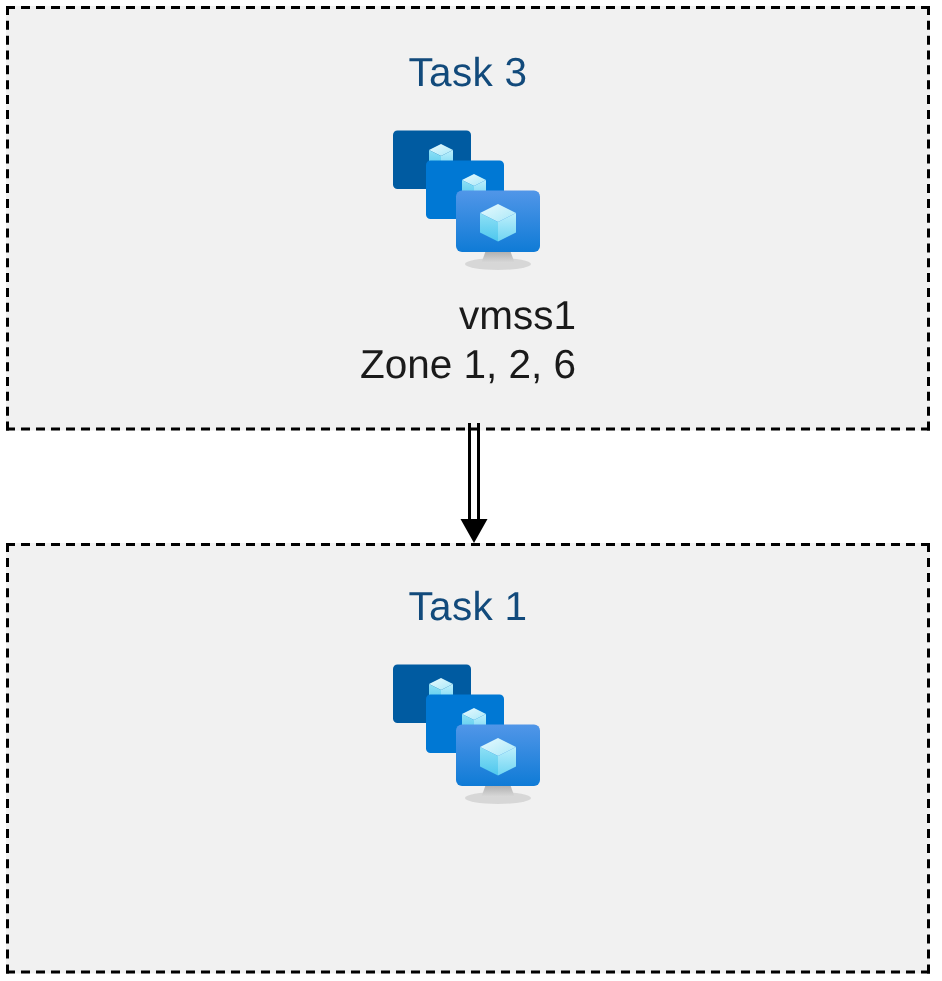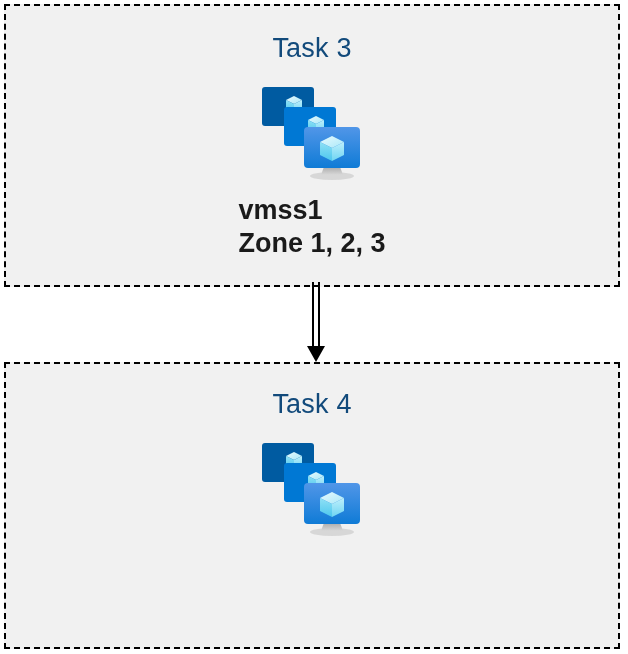--- a/index.html
+++ b/index.html
@@ -64,22 +64,22 @@
     white-space: nowrap;
   }
   #box-task3 .task-title { margin-top: 28px; }
   #box-task4 .task-title { margin-top: 26px; }
 
   
   .caption {
     color: #1a1a1a;
     font-size: 27px;
     line-height: 1.22;
-    font-weight: 700;
-    text-align: left;
+    font-weight: 400;
+    text-align: right;
     white-space: nowrap;
   }
   #box-task3 .caption-block { margin-top: 8px; }
   #box-task4 .caption-block { margin-top: 24px; }
 
   
   .vmss-icon {
     margin-top: 18px;
     width: 112px;
     height: 104px;
@@ -151,38 +151,38 @@
         <rect x="48" y="45" rx="4" ry="4" width="56" height="41" fill="url(#g-front-3)"></rect>
         <g>
           <polygon points="64,60 76,54 88,60 76,66" fill="url(#g-cubetopA-3)"></polygon>
           <polygon points="64,60 76,66 76,79 64,73" fill="url(#g-cubeleftA-3)"></polygon>
           <polygon points="88,60 88,73 76,79 76,66" fill="url(#g-cuberightA-3)"></polygon>
         </g>
       </svg>
 
       <div class="caption-block">
         <div class="caption">vmss1</div>
-        <div class="caption">Zone 1, 2, 3</div>
+        <div class="caption">Zone 1, 2, 6</div>
       </div>
 
     </div>
   </div>
 
   <svg id="connector-arrow" viewBox="0 0 40 82">
 
     <rect x="16" y="0" width="2" height="66" fill="#000000"></rect>
     <rect x="22" y="0" width="2" height="66" fill="#000000"></rect>
 
     <polygon points="11,64 29,64 20,80" fill="#000000"></polygon>
   </svg>
 
   <div class="task-box" id="box-task4">
     <div class="box-inner">
 
-      <div class="task-title">Task 4</div>
+      <div class="task-title">Task 1</div>
 
       <svg class="vmss-icon" viewBox="0 0 112 104">
         <defs>
           <linearGradient id="g-front-4" x1="0" y1="0" x2="0" y2="1">
             <stop offset="0" stop-color="#5196E8"></stop>
             <stop offset="1" stop-color="#0F7BD6"></stop>
           </linearGradient>
           <linearGradient id="g-stand-4" x1="0" y1="0" x2="0" y2="1">
             <stop offset="0" stop-color="#9B9B9B"></stop>
             <stop offset="1" stop-color="#D8D8D8"></stop>

